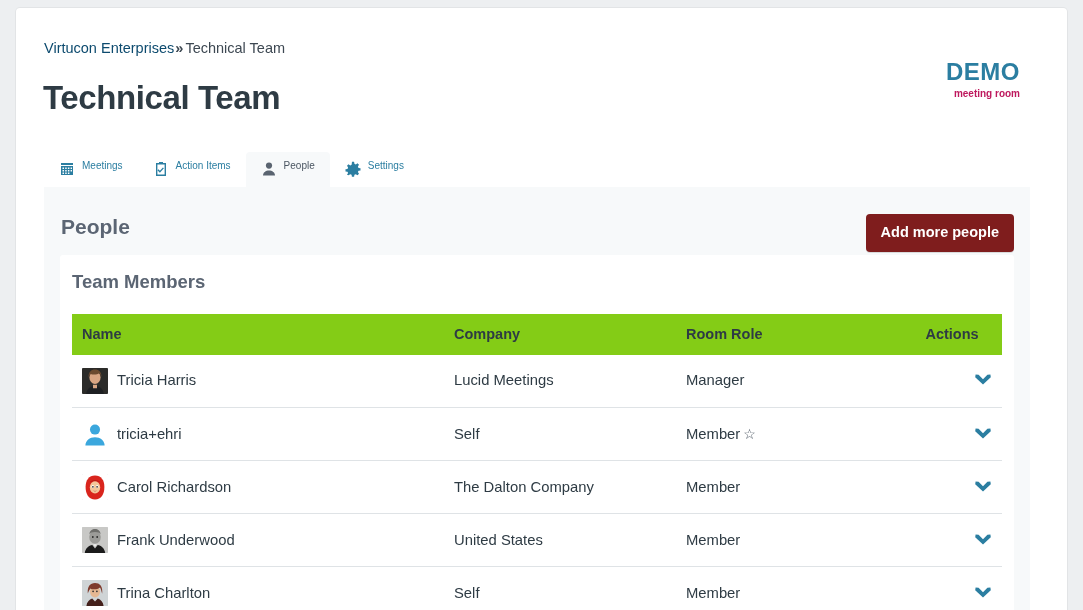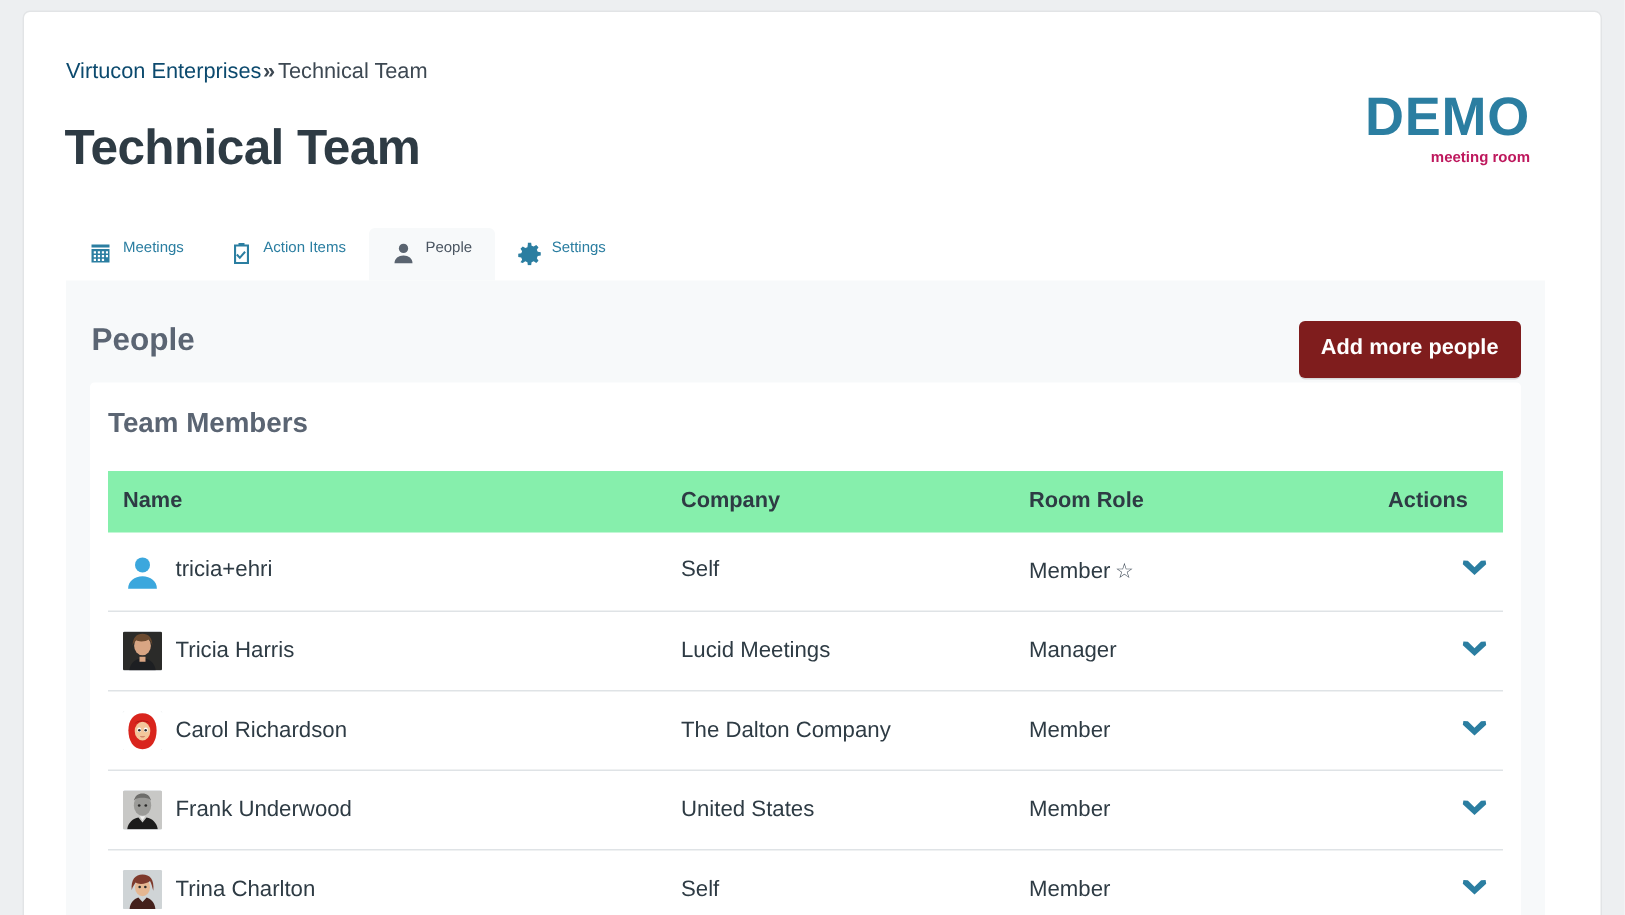--- a/index.html
+++ b/index.html
@@ -62,21 +62,21 @@
 
   
   .brand {
     position: absolute;
     right: 47px;
     top: 52px;
     text-align: right;
     line-height: 1;
   }
   .brand-main {
-    font-size: 36px;
+    font-size: 24px;
     font-weight: 700;
     color: #2b7ea1;
     letter-spacing: 0.5px;
     display: block;
   }
   .brand-sub {
     font-size: 10px;
     color: #be185d;
     display: block;
     margin-top: 5px;
@@ -178,21 +178,21 @@
   }
 
   
   table.people {
     width: 930px;
     margin: 22px 0 0 12px;
     border-collapse: collapse;
     table-layout: fixed;
   }
   table.people thead th {
-    background: #86efac;
+    background: #84cc16;
     font-size: 14.5px;
     font-weight: 700;
     color: #2e3b44;
     text-align: left;
     padding: 12px 10px 12px 10px;
     line-height: 1.2;
     white-space: nowrap;
   }
   table.people thead th.col-actions { text-align: center; }
 
@@ -317,64 +317,64 @@
       <table class="people">
         <thead>
           <tr>
             <th class="col-name">Name</th>
             <th class="col-company">Company</th>
             <th class="col-role">Room Role</th>
             <th class="col-actions">Actions</th>
           </tr>
         </thead>
         <tbody>
-
-          <tr>
-            <td class="col-name">
-              <span class="name-cell">
-                <span class="avatar" style="background:#ffffff">
-                  <svg viewBox="0 0 26 26">
-                      <circle cx="13" cy="8.6" r="5" fill="#3ba7dd"></circle>
-                      <path d="M3.4 24.5c0-5 4.3-8.3 9.6-8.3s9.6 3.3 9.6 8.3H3.4z" fill="#3ba7dd"></path>
-                    </svg>
-                </span>
-                <span>tricia+ehri</span>
-              </span>
-            </td>
-            <td class="col-company">Self</td>
-            <td class="col-role">
-              <span>Member</span><span class="star">☆</span>
-            </td>
-            <td class="col-actions">
-              <span class="caret">
-                <svg width="18" height="12" viewBox="0 0 18 12">
-                    <path d="M1.6 1.6l3 .2L9 6.2l4.4-4.4 3-.2 .4 2.6L9 11.4 1.2 4.2z"></path>
-                  </svg>
-              </span>
-            </td>
-          </tr>
 
           <tr>
             <td class="col-name">
               <span class="name-cell">
                 <span class="avatar">
                   <svg viewBox="0 0 26 26">
                       <rect width="26" height="26" fill="#2b2b29"></rect>
                       <ellipse cx="13" cy="9.5" rx="5.6" ry="6.4" fill="#d8a583"></ellipse>
                       <path d="M6.4 9.5C6.4 4 9.2 1.5 13 1.5s6.6 2.3 6.6 8c-.6-2.4-1.5-3.6-2.4-4.2-1.6 1.4-6.5 1.8-8.5.6-1 1-1.8 2-2.3 3.6z" fill="#6b4a2f"></path>
                       <path d="M4.2 26c.6-5.1 4.1-8 8.8-8s8.2 2.9 8.8 8H4.2z" fill="#1d1f22"></path>
                       <path d="M11 16.8h4v3.4h-4z" fill="#d8a583"></path>
                     </svg>
                 </span>
                 <span>Tricia Harris</span>
               </span>
             </td>
             <td class="col-company">Lucid Meetings</td>
             <td class="col-role">
               <span>Manager</span>
+            </td>
+            <td class="col-actions">
+              <span class="caret">
+                <svg width="18" height="12" viewBox="0 0 18 12">
+                    <path d="M1.6 1.6l3 .2L9 6.2l4.4-4.4 3-.2 .4 2.6L9 11.4 1.2 4.2z"></path>
+                  </svg>
+              </span>
+            </td>
+          </tr>
+
+          <tr>
+            <td class="col-name">
+              <span class="name-cell">
+                <span class="avatar" style="background:#ffffff">
+                  <svg viewBox="0 0 26 26">
+                      <circle cx="13" cy="8.6" r="5" fill="#3ba7dd"></circle>
+                      <path d="M3.4 24.5c0-5 4.3-8.3 9.6-8.3s9.6 3.3 9.6 8.3H3.4z" fill="#3ba7dd"></path>
+                    </svg>
+                </span>
+                <span>tricia+ehri</span>
+              </span>
+            </td>
+            <td class="col-company">Self</td>
+            <td class="col-role">
+              <span>Member</span><span class="star">☆</span>
             </td>
             <td class="col-actions">
               <span class="caret">
                 <svg width="18" height="12" viewBox="0 0 18 12">
                     <path d="M1.6 1.6l3 .2L9 6.2l4.4-4.4 3-.2 .4 2.6L9 11.4 1.2 4.2z"></path>
                   </svg>
               </span>
             </td>
           </tr>
 

